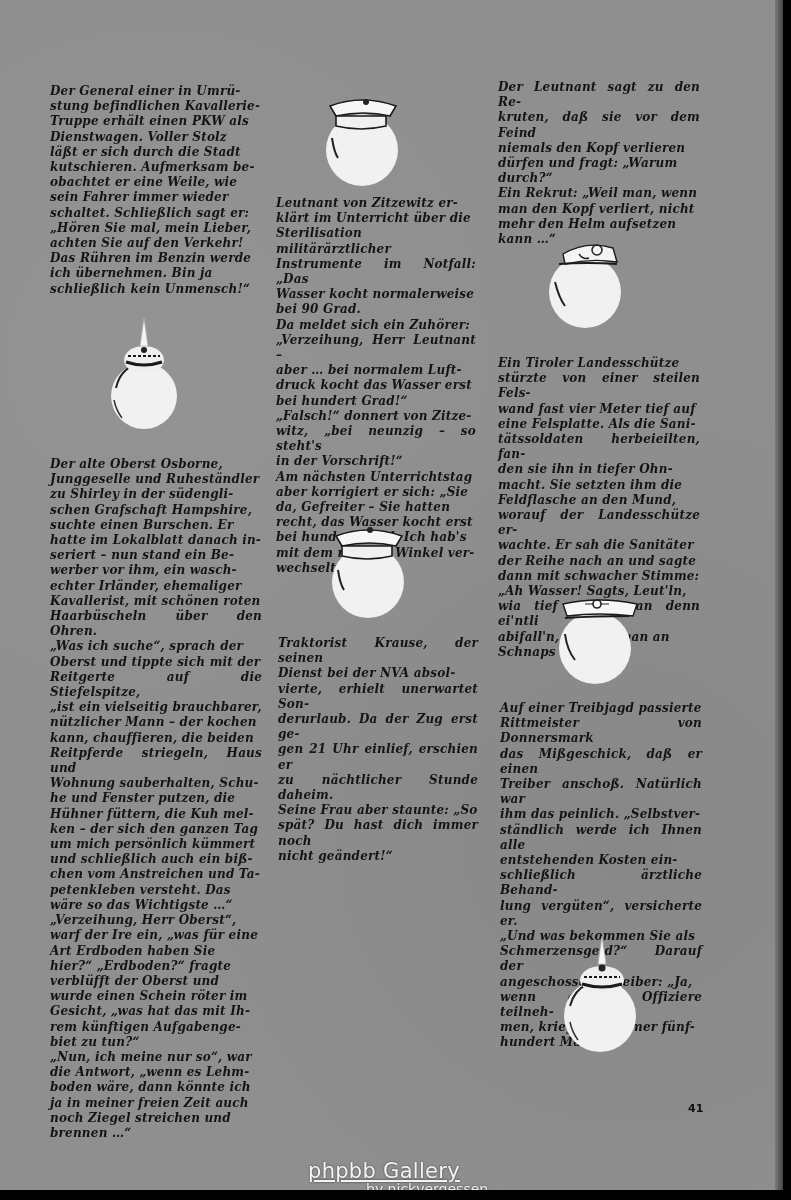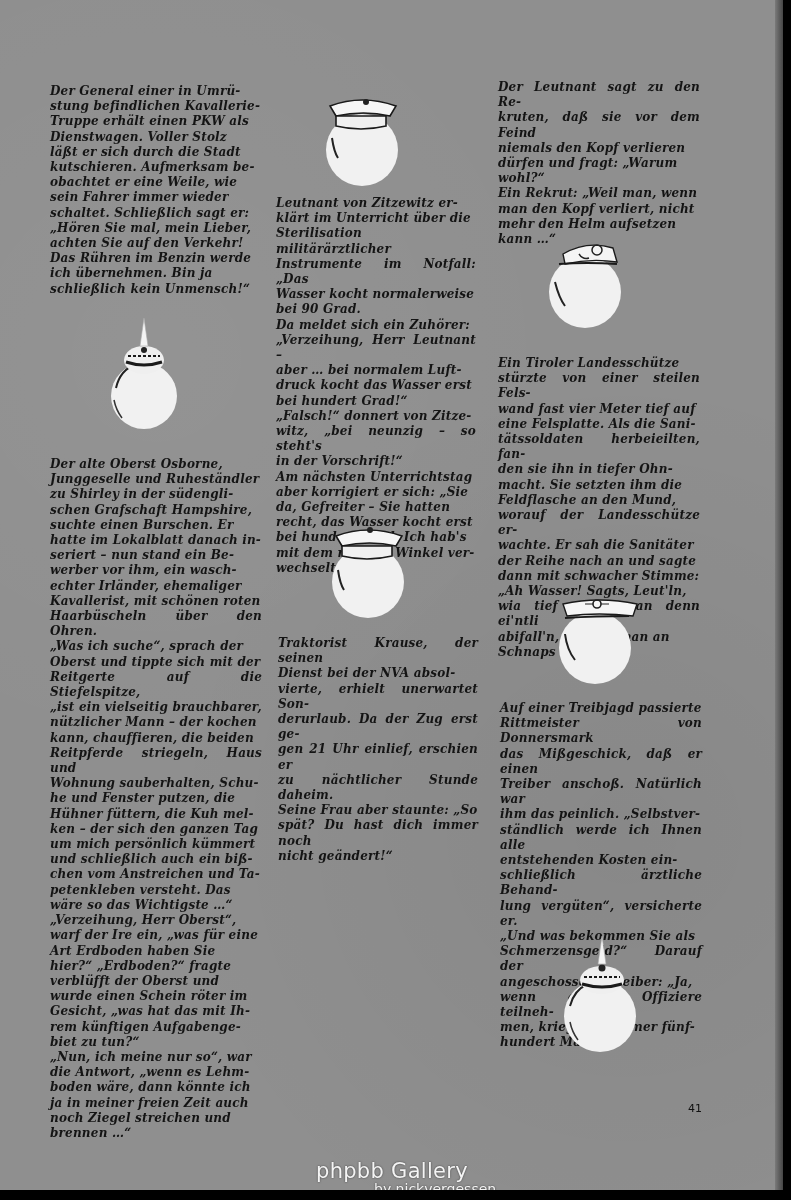--- a/index.html
+++ b/index.html
@@ -34,27 +34,28 @@
     hyphens: manual;
   }
   .figure {
     position: absolute;
   }
   .figure svg { display: block; }
   .page-number {
     position: absolute;
     left: 688px; top: 1102px;
     font-family: "DejaVu Sans", sans-serif;
-    font-weight: normal; font-size: 11px; color: #111;
+    font-weight: bold; font-size: 11px; color: #111;
   }
   .watermark {
-    position: absolute; left: 316px; top: 1160px;
+    position: absolute; left: 308px; top: 1160px;
     color: #f4f4f4;
     font-family: "DejaVu Sans", sans-serif;
     text-shadow: 0 0 2px rgba(0,0,0,0.6);
+    text-decoration: underline;
   }
   .wm-title { font-size: 21px; line-height: 22px; letter-spacing: 0.3px; }
   .wm-sub { position: absolute; left: 58px; top: 21px; font-size: 14px; white-space: nowrap; }
 </style>
 </head>
 <body>
 
 <div class="page">
 
   <div class="story" style="left:50px; top:84px; width:212px;">Der General einer in Umrü-
@@ -179,21 +180,21 @@
 gen 21 Uhr einlief, erschien er
 zu nächtlicher Stunde daheim.
 Seine Frau aber staunte: „So
 spät? Du hast dich immer noch
 nicht geändert!“</div>
 
   <div class="story" style="left:498px; top:80px; width:202px;">Der Leutnant sagt zu den Re-
 kruten, daß sie vor dem Feind
 niemals den Kopf verlieren
 dürfen und fragt: „Warum
-wohl?“
+durch?“
 Ein Rekrut: „Weil man, wenn
 man den Kopf verliert, nicht
 mehr den Helm aufsetzen
 kann …“</div>
 
   <div class="figure" style="left:545px; top:232px;">
     <svg width="80" height="100" viewBox="0 0 80 100">
       <circle cx="40" cy="60" r="36" fill="#f1f1f1"></circle>
       <path d="M10 50 q4 16 10 24" stroke="#222" stroke-width="2" fill="none"></path>
       <path d="M18 22 q24 -14 50 -6 l4 14 q-26 -4 -52 2 Z" fill="#f4f4f4" stroke="#1a1a1a" stroke-width="1.4"></path>

